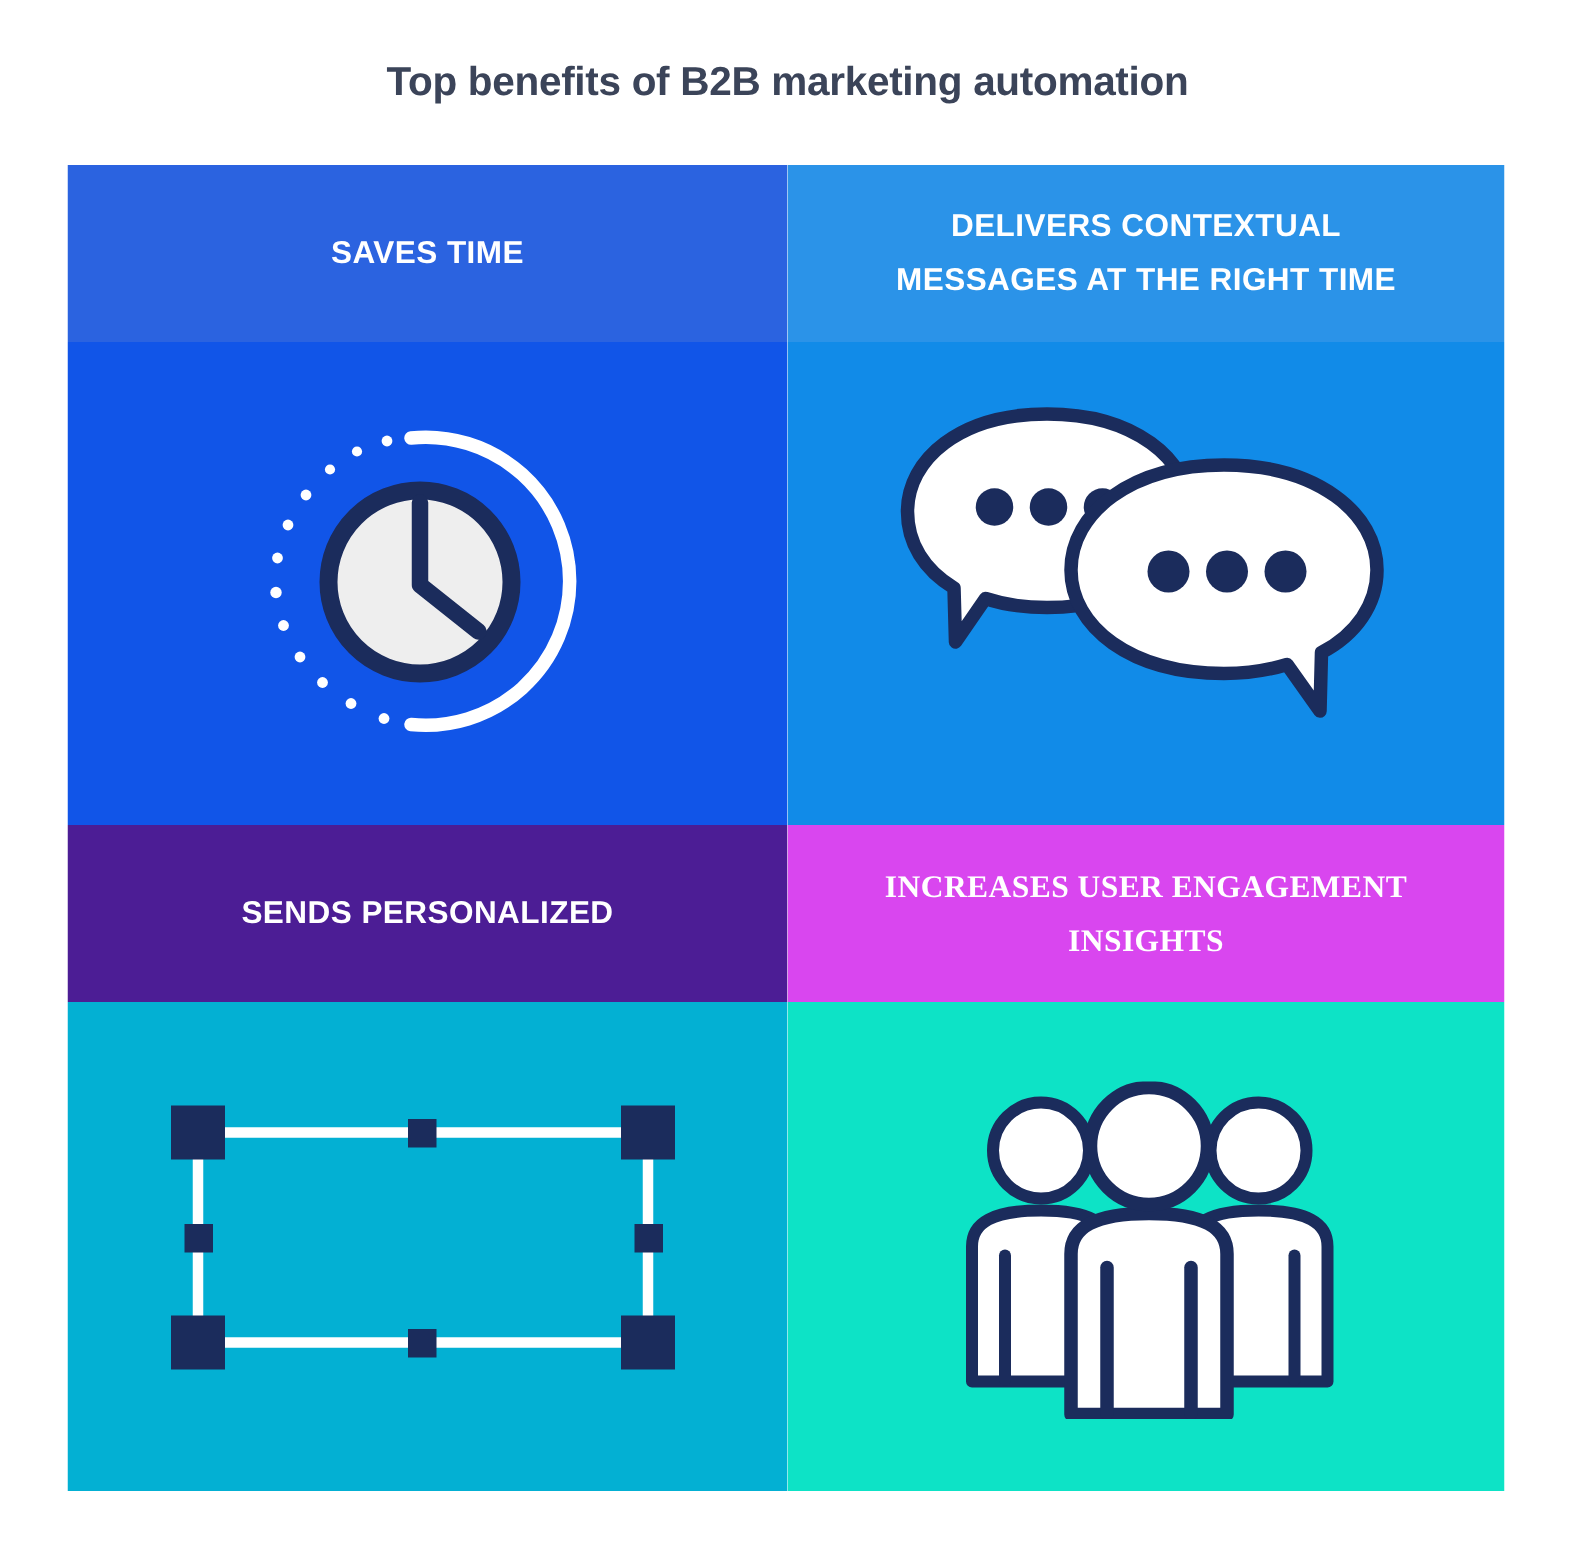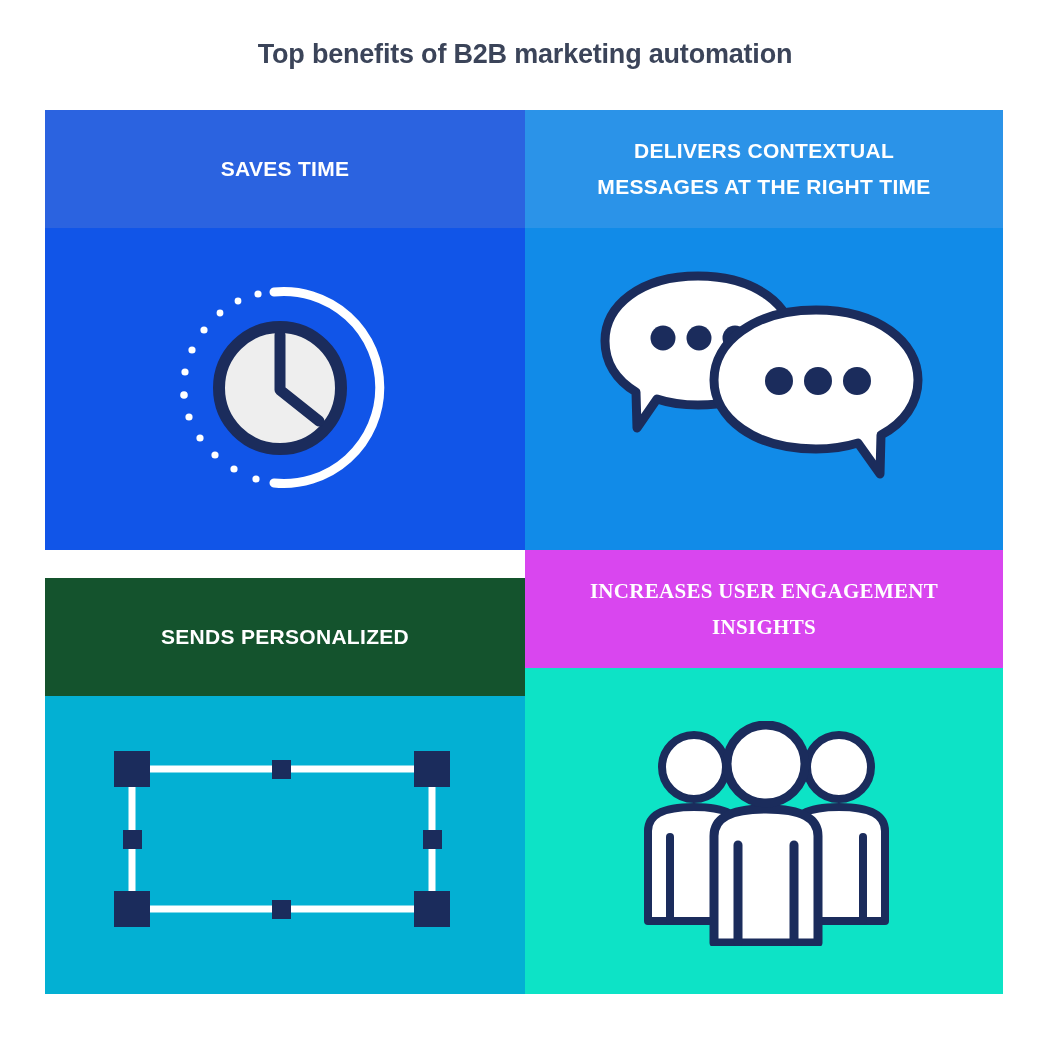--- a/index.html
+++ b/index.html
@@ -81,21 +81,21 @@
 
   
   .q1 .quad-header { background: #2b63e0; }
   .q1 .quad-body   { background: #1155e8; }
 
   
   .q2 .quad-header { background: #2b93e8; }
   .q2 .quad-body   { background: #118be8; }
 
   
-  .q3 .quad-header { background: #14532d; margin-top: 28px; }
+  .q3 .quad-header { background: #4c1d95; }
   .q3 .quad-body   { background: #03b0d3; }
 
   
   .q4 .quad-header { background: #d946ef; font-family: Liberation Serif, serif; }
   .q4 .quad-body   { background: #0de3c6; }
 
   .icon-wrap {
     display: block;
     line-height: 0;
   }

